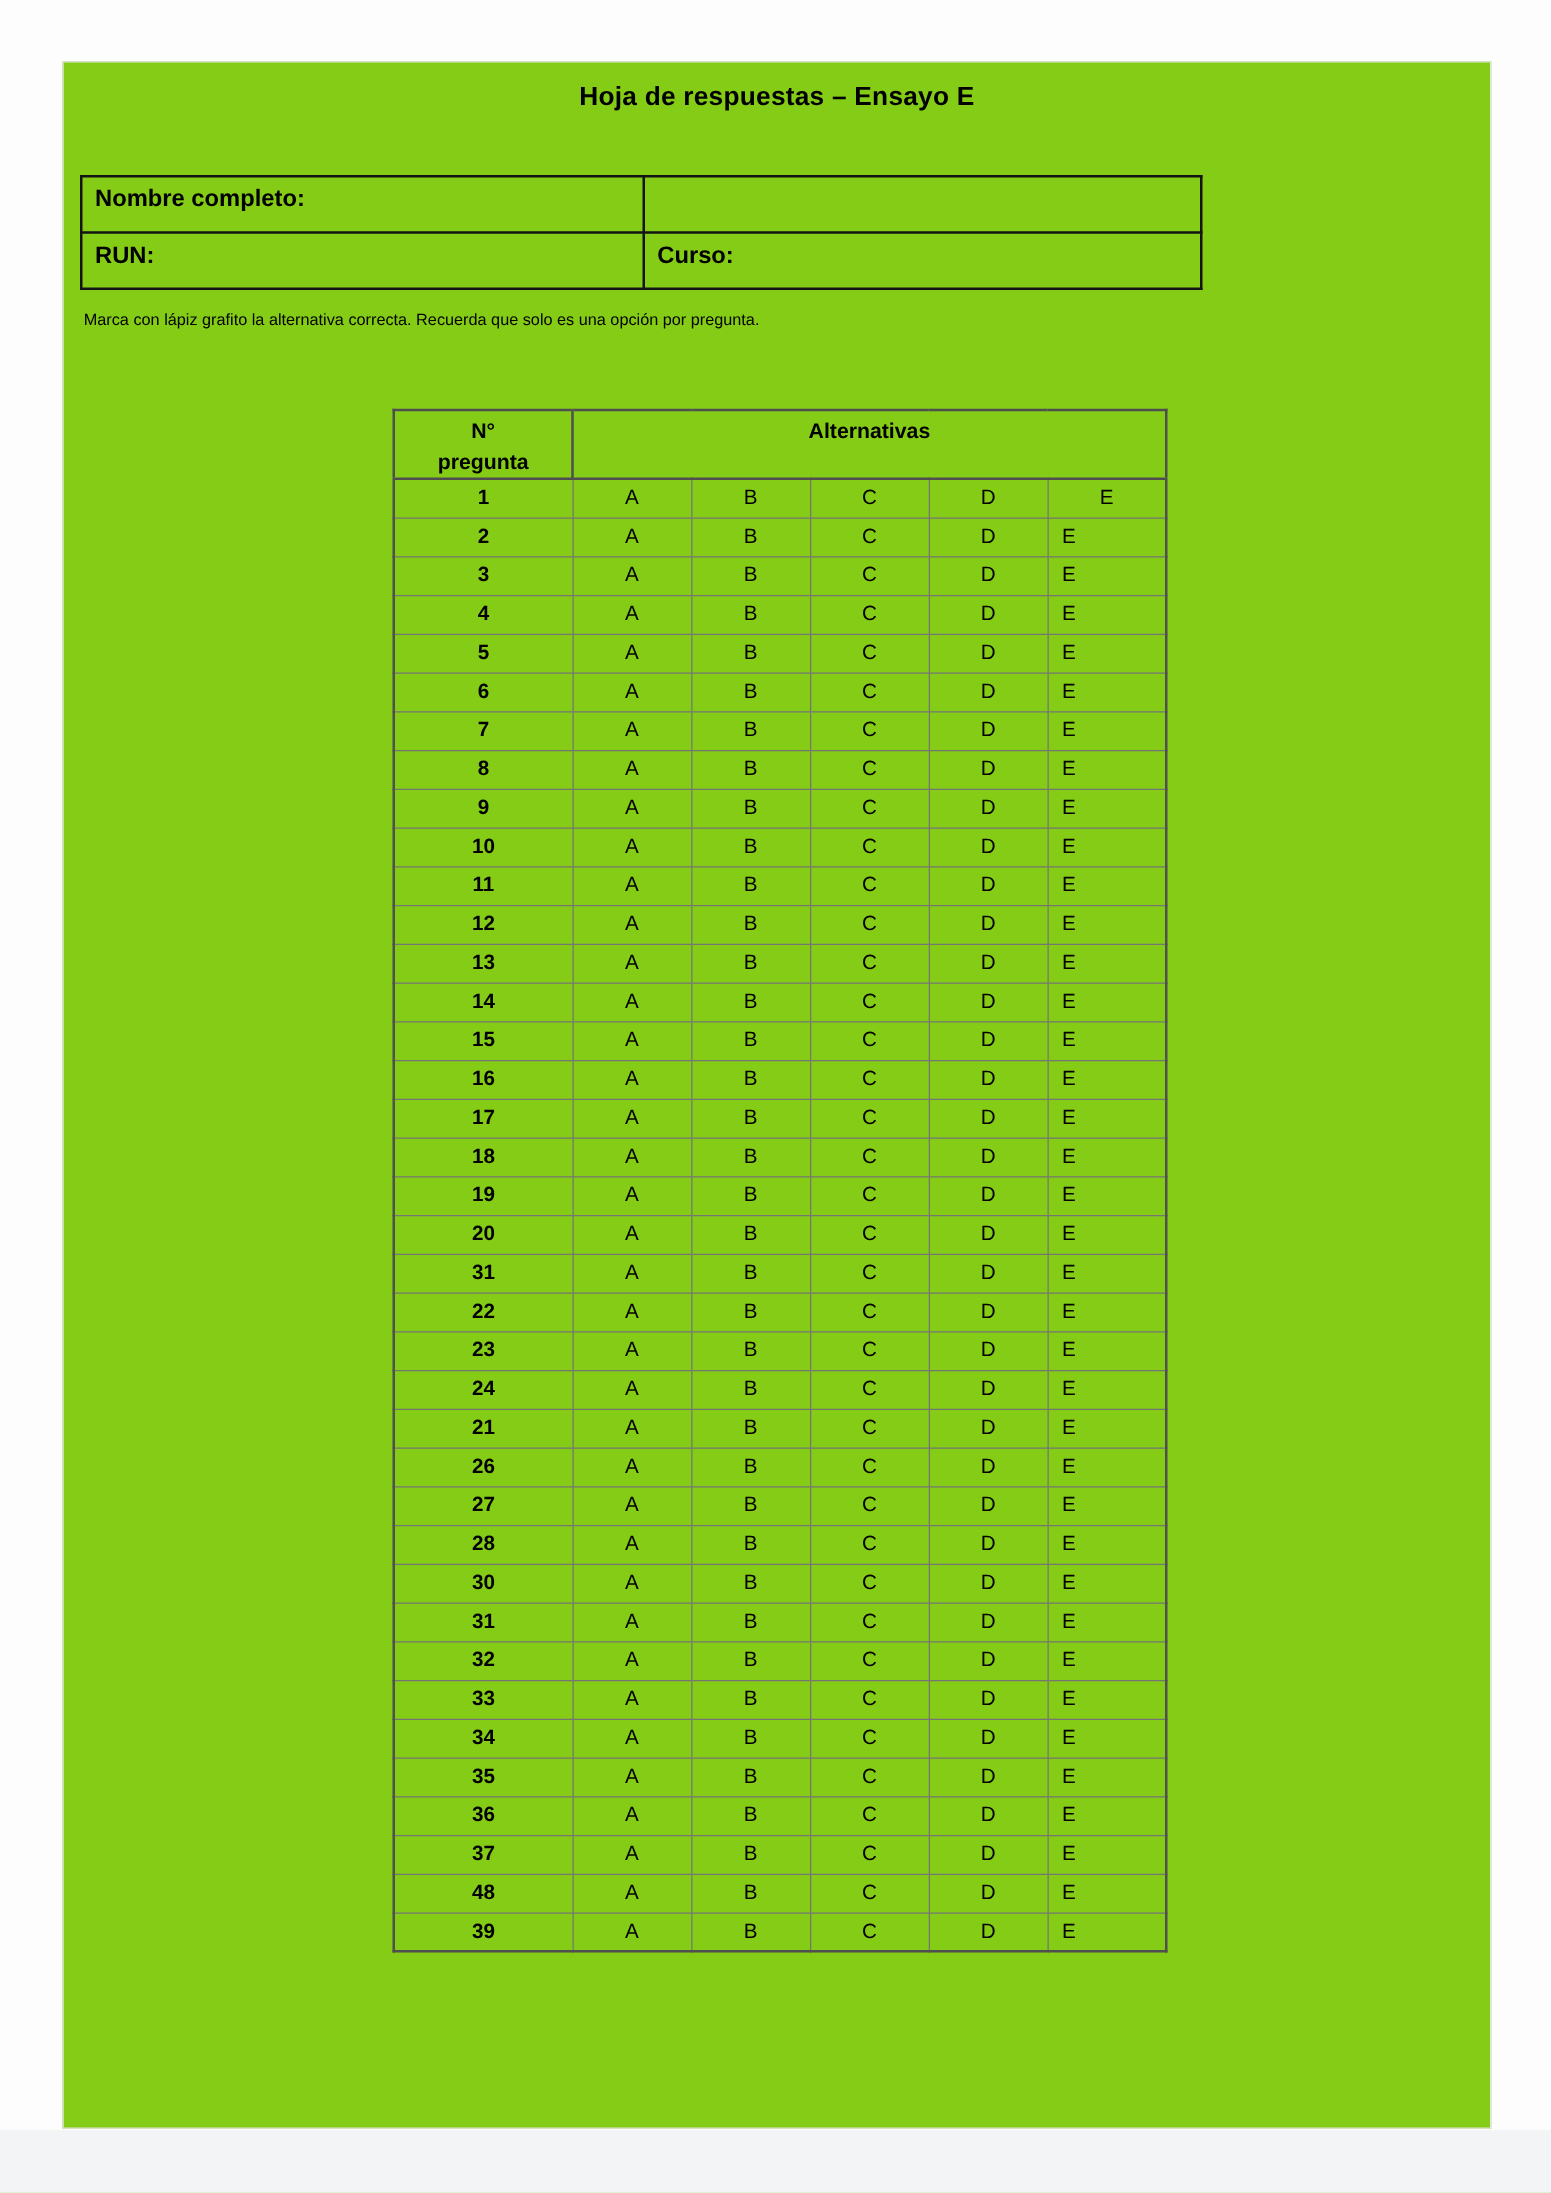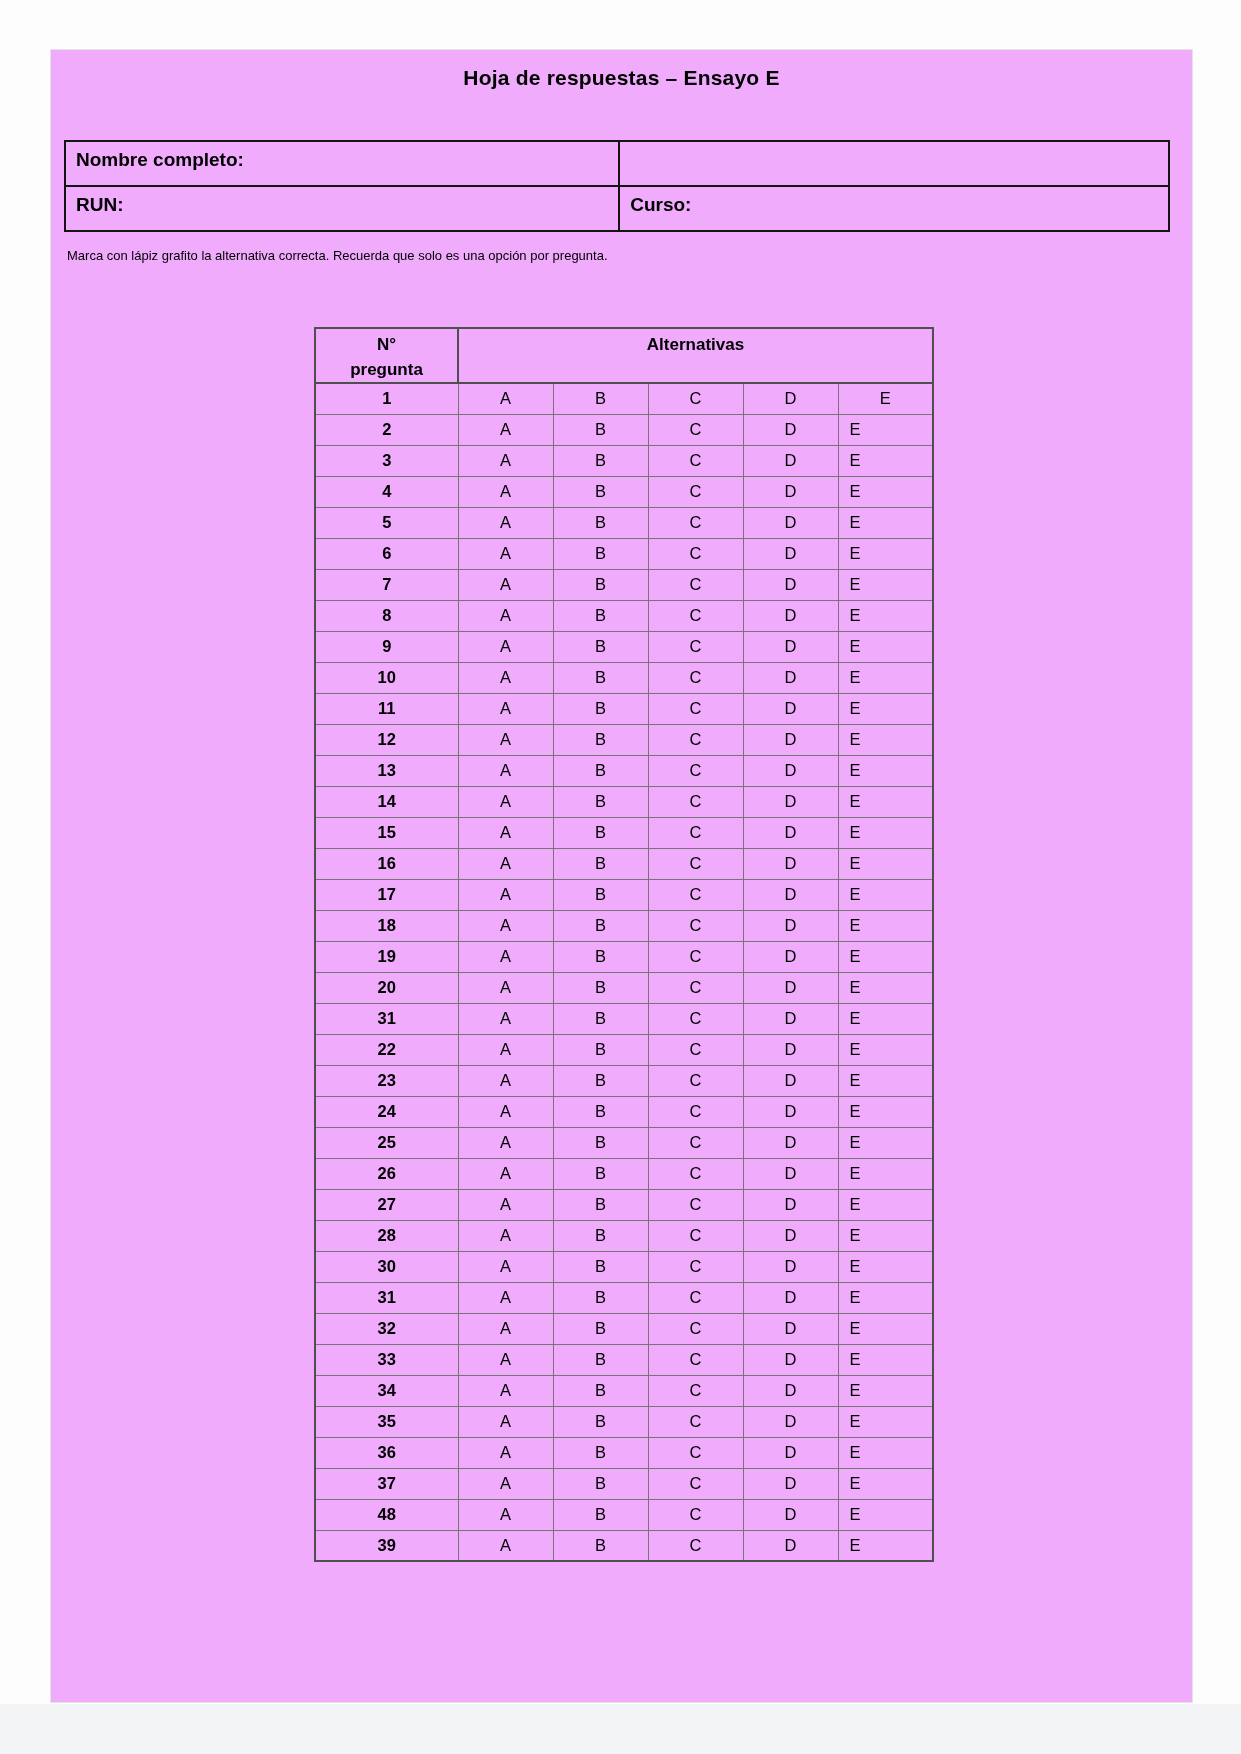--- a/index.html
+++ b/index.html
@@ -8,21 +8,21 @@
     background: #fdfdfd;
     font-family: "Liberation Sans", sans-serif;
     color: #000;
     overflow: hidden;
     position: relative;
   }
   .page {
     position: absolute;
     left: 50px; top: 49px;
     width: 1143px; height: 1654px;
-    background: #f0abfc;
+    background: #84cc16;
     border: 1px solid #e3e3e3;
   }
   .page-gap {
     position: absolute;
     left: 0; top: 1704px;
     width: 1241px; height: 50px;
     background: #f3f4f6;
   }
   .title {
     position: absolute;
@@ -30,21 +30,21 @@
     width: 100%;
     text-align: center;
     font-size: 21px;
     font-weight: bold;
     letter-spacing: 0.2px;
   }
   table { border-collapse: collapse; }
   .info-table {
     position: absolute;
     left: 13px; top: 90px;
-    width: 1106px;
+    width: 898px;
     table-layout: fixed;
   }
   .info-table td {
     border: 2px solid #141414;
     vertical-align: top;
     padding: 7px 10px 14px 10px;
     font-size: 19px;
     font-weight: bold;
     height: 44px;
   }
@@ -319,21 +319,21 @@
         </tr>
         <tr>
           <td class="qnum">24</td>
           <td class="opt">A</td>
           <td class="opt">B</td>
           <td class="opt">C</td>
           <td class="opt">D</td>
           <td class="opt opt-e-left">E</td>
         </tr>
         <tr>
-          <td class="qnum">25</td>
+          <td class="qnum">21</td>
           <td class="opt">A</td>
           <td class="opt">B</td>
           <td class="opt">C</td>
           <td class="opt">D</td>
           <td class="opt opt-e-left">E</td>
         </tr>
         <tr>
           <td class="qnum">26</td>
           <td class="opt">A</td>
           <td class="opt">B</td>

